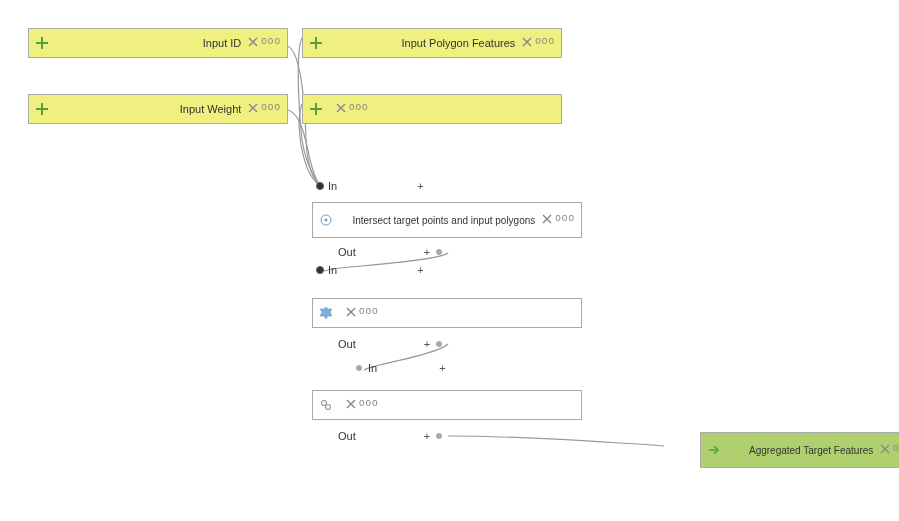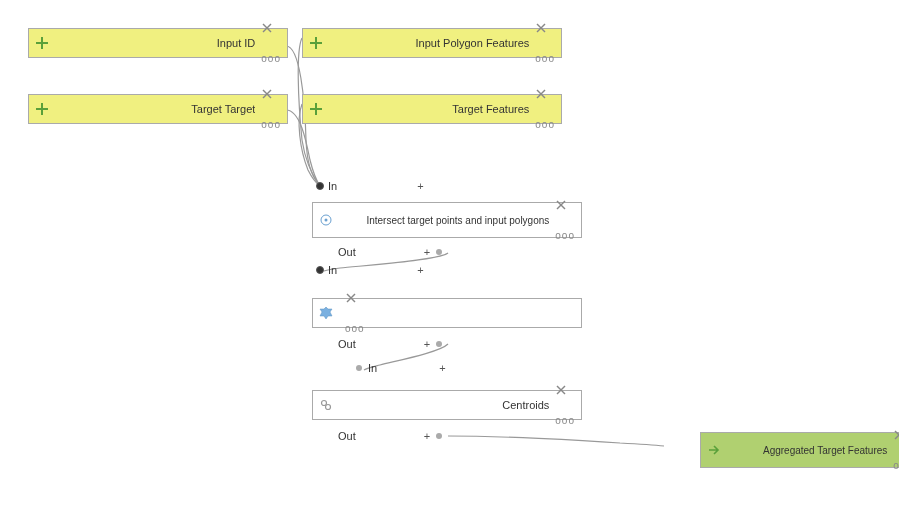--- a/index.html
+++ b/index.html
@@ -4,21 +4,21 @@
 <style>
 * { box-sizing: border-box; margin: 0; padding: 0; }
 body { font-family: Verdana, Geneva, sans-serif; font-size: 11px; background: #fff; width: 899px; height: 521px; position: relative; }
 
 .node { position: absolute; border: 1px solid #aaa; display: flex; align-items: center; padding: 4px 6px; height: 30px; background: #fff; }
 .node-param { background: #f0f080; }
 .node-out { background: #b0d070; }
 .node .icon { width: 14px; height: 14px; margin-right: 6px; flex-shrink: 0; display: flex; align-items: center; justify-content: center; }
 .node .label { flex: 1; white-space: nowrap; overflow: hidden; font-size: 11px; color: #333; text-align: right; }
 .node .label.long { white-space: normal; line-height: 1.1; font-size: 10px; }
-.node .controls { display: flex; flex-direction: column; gap: 18px; margin-left: 6px; }
+.node .controls { display: flex; gap: 2px; margin-left: 6px; }
 .node .close-icon svg { width: 12px; height: 12px; }
 .node .dots-icon { font-size: 10px; letter-spacing: 1px; color: #888; line-height: 1; text-align: center; }
 
 .port { position: absolute; display: flex; align-items: center; font-size: 11px; color: #333; }
 .port .dot { width: 8px; height: 8px; border-radius: 50%; border: 1px solid #555; background: #fff; margin-right: 4px; }
 .port.filled .dot { background: #333; }
 .port .plus { margin-left: 6px; color: #555; }
 .port .tiny { width: 6px; height: 6px; border-radius: 50%; background: #aaa; margin-left: 6px; }
 
 svg.wires { position: absolute; top: 0; left: 0; width: 899px; height: 521px; pointer-events: none; }
@@ -92,21 +92,21 @@
 
 <div class="node node-param" style="left:28px; top:94px; width:260px;">
   <span class="icon">
     <svg viewBox="0 0 14 14">
         <g stroke="#5aa03a" stroke-width="2" fill="none">
           <line x1="7" y1="1" x2="7" y2="13"></line>
           <line x1="1" y1="7" x2="13" y2="7"></line>
         </g>
       </svg>
   </span>
-  <span class="label">Target Target</span>
+  <span class="label">Input Weight</span>
   <div class="controls">
     <span class="close-icon">
       <svg viewBox="0 0 12 12">
           <g stroke="#888" stroke-width="1.5">
             <line x1="2" y1="2" x2="10" y2="10"></line>
             <line x1="10" y1="2" x2="2" y2="10"></line>
           </g>
         </svg>
     </span>
     <span class="dots-icon">ooo</span>
@@ -115,21 +115,20 @@
 
 <div class="node node-param" style="left:302px; top:94px; width:260px;">
   <span class="icon">
     <svg viewBox="0 0 14 14">
         <g stroke="#5aa03a" stroke-width="2" fill="none">
           <line x1="7" y1="1" x2="7" y2="13"></line>
           <line x1="1" y1="7" x2="13" y2="7"></line>
         </g>
       </svg>
   </span>
-  <span class="label">Target Features</span>
   <div class="controls">
     <span class="close-icon">
       <svg viewBox="0 0 12 12">
           <g stroke="#888" stroke-width="1.5">
             <line x1="2" y1="2" x2="10" y2="10"></line>
             <line x1="10" y1="2" x2="2" y2="10"></line>
           </g>
         </svg>
     </span>
     <span class="dots-icon">ooo</span>
@@ -206,21 +205,20 @@
 
 <div class="node" style="left:312px; top:390px; width:270px;">
   <span class="icon">
     <svg viewBox="0 0 14 14">
         <g stroke="#999" stroke-width="1.2" fill="none">
           <circle cx="5" cy="5" r="2.5"></circle>
           <circle cx="9" cy="9" r="2.5"></circle>
         </g>
       </svg>
   </span>
-  <span class="label">Centroids</span>
   <div class="controls">
     <span class="close-icon">
       <svg viewBox="0 0 12 12">
           <g stroke="#888" stroke-width="1.5">
             <line x1="2" y1="2" x2="10" y2="10"></line>
             <line x1="10" y1="2" x2="2" y2="10"></line>
           </g>
         </svg>
     </span>
     <span class="dots-icon">ooo</span>

